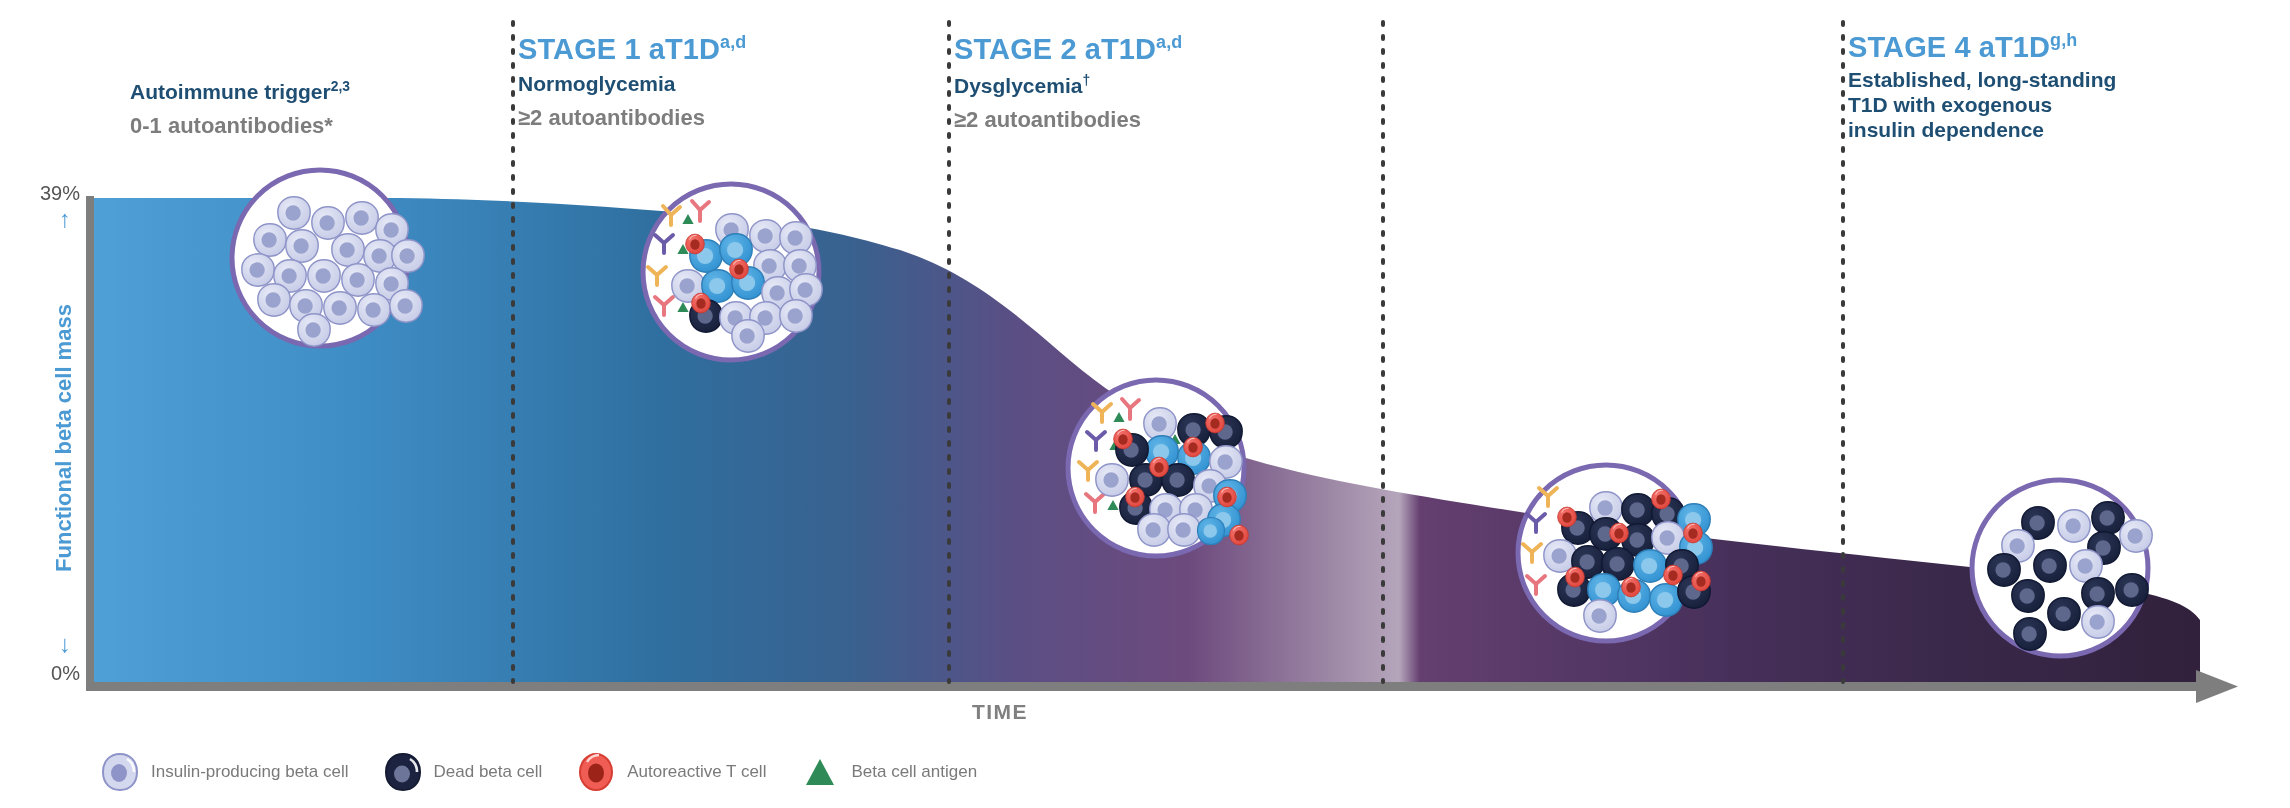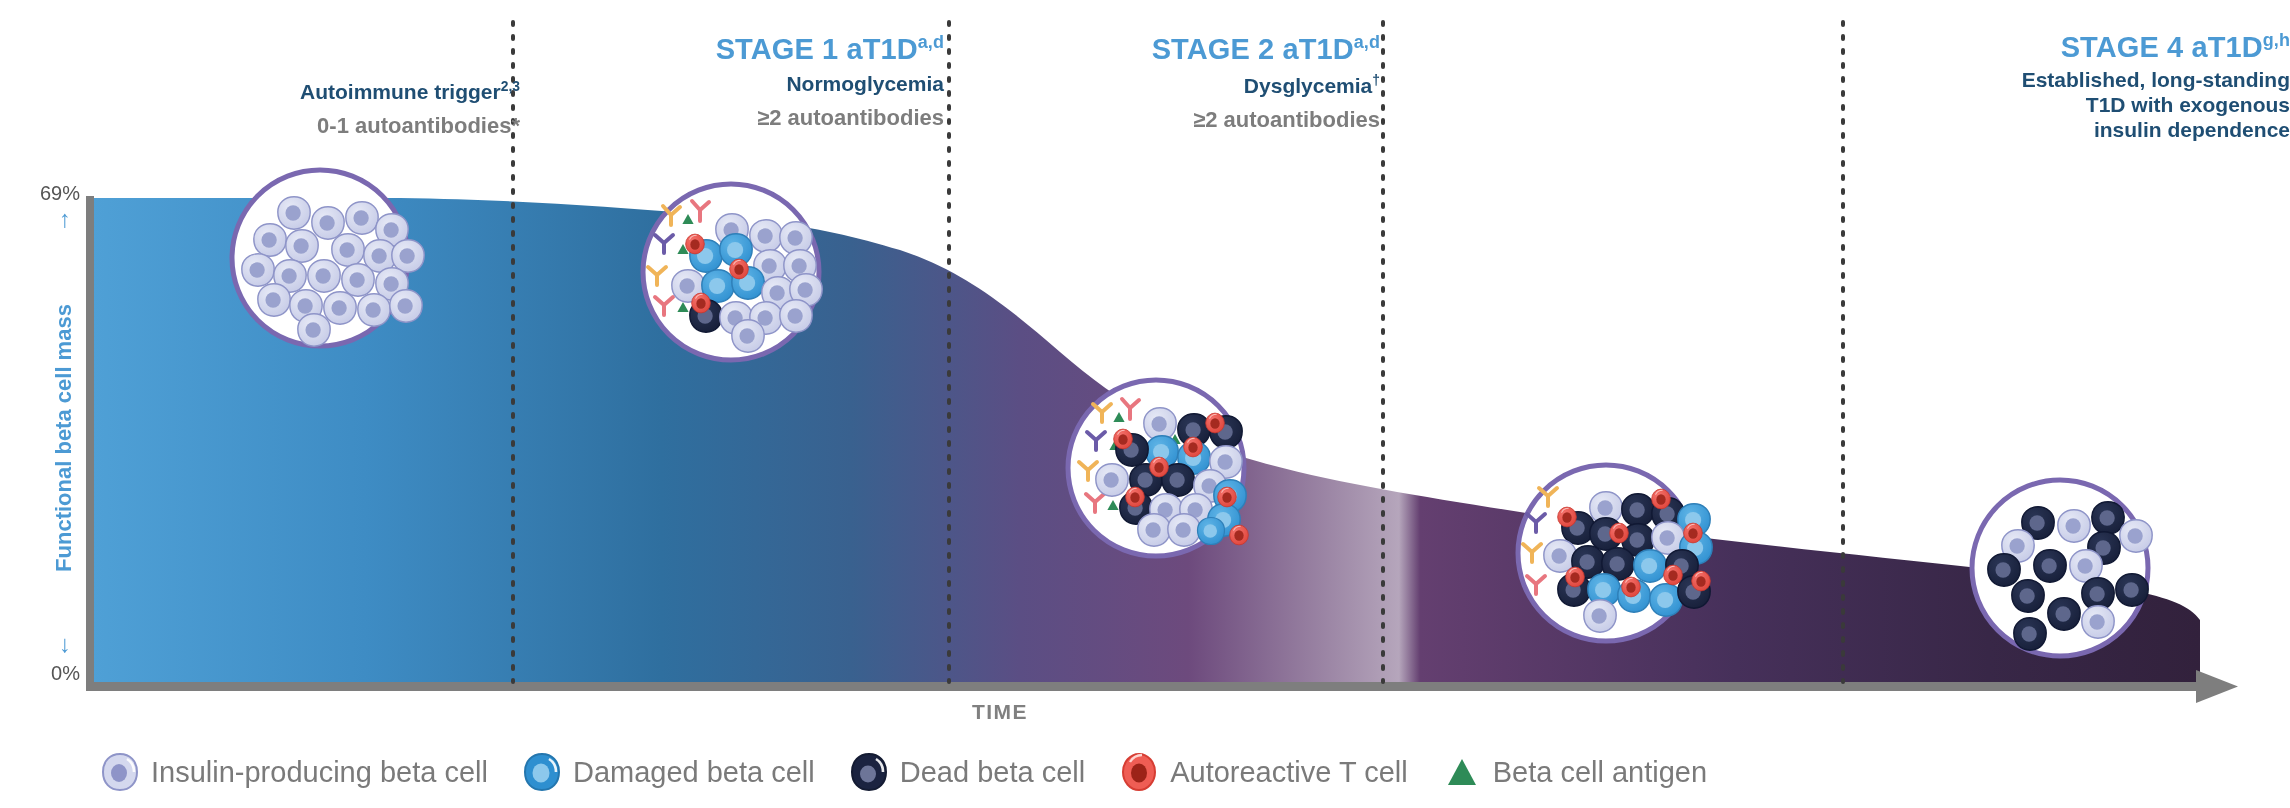--- a/index.html
+++ b/index.html
@@ -22,21 +22,21 @@
   }
   .figure-svg {
     position: absolute;
     left: 0; top: 0;
     width: 2290px;
     height: 808px;
   }
   
   .stage-head {
     position: absolute;
-    text-align: right;
+    text-align: left;
     line-height: 1.18;
   }
   .stage-title {
     display: block;
     color: #4C9AD4;
     font-weight: bold;
     font-size: 29px;
     letter-spacing: 0.1px;
     white-space: nowrap;
   }
@@ -112,21 +112,21 @@
   }
   .legend-swatch {
     width: 40px;
     height: 44px;
     margin-right: 11px;
     flex: 0 0 auto;
     display: block;
   }
   .legend-label {
     color: #7A7A7A;
-    font-size: 29px;
+    font-size: 17px;
     font-weight: normal;
   }
 </style>
 </head>
 <body>
 
 <div id="stage-root">
 
   <svg class="figure-svg" viewBox="0 0 2290 808" xmlns="http://www.w3.org/2000/svg">
     <defs>
@@ -408,21 +408,21 @@
         <use href="#cellDead" x="2010" y="578" width="36" height="36"></use>
         <use href="#cellDead" x="2080" y="576" width="36" height="36"></use>
         <use href="#cellDead" x="2114" y="572" width="36" height="36"></use>
         <use href="#cellDead" x="2046" y="596" width="36" height="36"></use>
         <use href="#cellHealthy" x="2080" y="604" width="36" height="36"></use>
         <use href="#cellDead" x="2012" y="616" width="36" height="36"></use>
       </g>
     </g>
   </svg>
 
-  <div class="axis-top-pct" style="left:0px; top:182px;">69%</div>
+  <div class="axis-top-pct" style="left:0px; top:182px;">39%</div>
   <div class="axis-arrow-up" style="left:50px; top:205px;">↑</div>
   <div class="y-axis-label" style="left:-96px; top:425px; width:320px;">Functional beta cell mass</div>
   <div class="axis-arrow-down" style="left:50px; top:630px;">↓</div>
   <div class="axis-bot-pct" style="left:0px; top:662px;">0%</div>
 
   <div class="time-label" style="left:880px; top:700px; width:240px;">TIME</div>
 
   <div class="stage-head" style="left:130px; top:72px; width:390px;">
     <span class="stage-sub"><span>Autoimmune trigger</span><sup>2,3</sup></span>
     <span class="stage-note">0-1 autoantibodies*</span>
@@ -454,28 +454,20 @@
 
     <div class="legend-item">
       <svg class="legend-swatch" viewBox="0 0 40 44">
         <path d="M20 4 C30 4 37 11 37 22 C37 33 30 40 20 40 C10 40 3 33 3 22 C3 11 10 4 20 4 Z" fill="#D4D8EE" stroke="#8E94C8" stroke-width="2"></path>
         <ellipse cx="19" cy="23" rx="8" ry="9" fill="#8E94C8"></ellipse>
         <path d="M27 9 C32 12 34 17 34 22" stroke="#FFFFFF" stroke-width="2.6" fill="none" opacity="0.9"></path>
       </svg>
       <span class="legend-label">Insulin-producing beta cell</span>
     </div>
 
-    <div class="legend-item">
-      <svg class="legend-swatch" viewBox="0 0 40 44">
-        <path d="M20 4 C30 4 37 11 37 22 C37 33 30 40 20 40 C10 40 3 33 3 22 C3 11 10 4 20 4 Z" fill="#2E8FD0" stroke="#2476AE" stroke-width="2"></path>
-        <ellipse cx="19" cy="23" rx="8.5" ry="9.5" fill="#8CC8EC"></ellipse>
-        <path d="M27 9 C32 12 34 17 34 22" stroke="#FFFFFF" stroke-width="2.6" fill="none" opacity="0.9"></path>
-      </svg>
-      <span class="legend-label">Damaged beta cell</span>
-    </div>
 
     <div class="legend-item">
       <svg class="legend-swatch" viewBox="0 0 40 44">
         <path d="M20 4 C30 4 37 11 37 22 C37 33 30 40 20 40 C10 40 3 33 3 22 C3 11 10 4 20 4 Z" fill="#1B2340" stroke="#141B32" stroke-width="2"></path>
         <ellipse cx="19" cy="24" rx="8" ry="8.5" fill="#6D7598"></ellipse>
         <path d="M27 9 C32 12 34 17 34 22" stroke="#FFFFFF" stroke-width="2.6" fill="none" opacity="0.9"></path>
       </svg>
       <span class="legend-label">Dead beta cell</span>
     </div>
 

